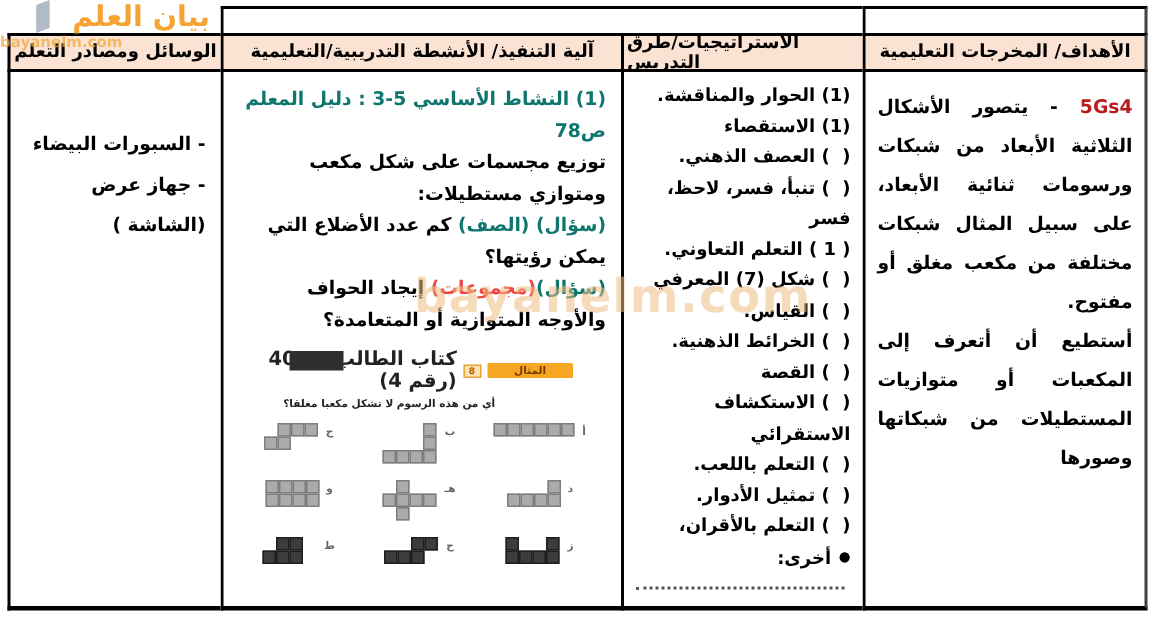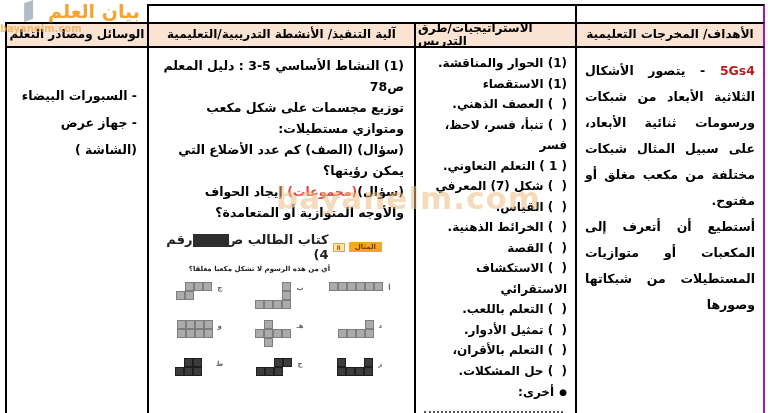--- a/index.html
+++ b/index.html
@@ -12,21 +12,21 @@
 
   
   .lesson-table {
     position:absolute; top:4px; left:5px; width:760px; height:403px;
     display:grid;
     grid-template-columns:190px 161px 267px 142px; 
     grid-template-rows:18px 26px 1fr;
   }
   .cell { background:#fff; }
   .bl { border-left:2px solid #000; }
-  .br { border-right:2px solid #a21caf; }
+  .br { border-right:2px solid #404040; }
   .bt { border-top:2px solid #000; }
   .bb { border-bottom:2px solid #000; }
   .bb3 { border-bottom:3px solid #000; }
   .hdr {
     background:#fbe3d3; font-weight:bold; font-size:12px;
     display:flex; align-items:center; justify-content:center; text-align:left;
     line-height:1.1; padding:1px 2px;
   }
   
   .obj-cell { padding:10px 8px 6px 8px; font-size:12.5px; font-weight:600;
@@ -34,32 +34,32 @@
   .obj-cell .code { color:#b91c1c; font-weight:bold; }
   
   .strat-cell { padding:5px 8px 4px 4px; font-size:12px; font-weight:600; }
   .strat-item { line-height:20.5px; white-space:pre-wrap; text-align:right; }
   .strat-other { line-height:22px; display:flex; align-items:center; gap:5px; }
   .strat-other .bullet { font-size:9px; }
   .dotted-line { border-top:2px dotted #555; width:94%; margin:8px auto 0 auto; }
   
   .impl-cell { padding:7px 10px 4px 6px; font-size:12.5px; font-weight:600; }
   .impl-line { line-height:21px; text-align:right; }
-  .red-text { color:#000000; }
+  .red-text { color:#0f766e; }
   .orange-text { color:#ef4444; }
   
   .res-cell { padding:34px 10px 0 4px; font-size:12.5px; font-weight:600; }
   .res-item { line-height:27px; text-align:right; }
 
   
   .figure { position:relative; margin-top:9px; height:122px; direction:rtl; }
   .fig-tagrow { display:flex; flex-direction:row; justify-content:flex-start;
                 align-items:center; gap:4px; padding-right:22px; }
   .fig-tag { background:#f5a623; color:#7a3b00; font-size:7px; font-weight:bold;
-             padding:1px 6px; border-radius:1px; }
+             padding:1px 18px; border-radius:1px; }
   .fig-tagnum { background:#fde3b0; color:#b05c00; border:1px solid #e8a33c;
                 font-size:6px; padding:0 3px; }
   .fig-caption { font-size:13px; color:#222; font-weight:600; }
   .fig-caption2 { font-size:7px; color:#222; font-weight:600; text-align:center;
                   padding-right:40px; margin-top:3px; }
   .fig-darkrect { position:absolute; left:38px; top:2px; width:36px; height:13px;
                   background:#2e2e2e; }
   .nets-grid { display:grid; grid-template-columns:repeat(3,1fr); row-gap:11px;
                margin-top:9px; padding:0 4px; direction:rtl; }
   .net-cell { display:flex; flex-direction:row; align-items:flex-start;
@@ -131,21 +131,20 @@
           <div class="strat-item">(  ) تنبأ، فسر، لاحظ، فسر</div>
           <div class="strat-item">( 1 ) التعلم التعاوني.</div>
           <div class="strat-item">(  ) شكل (7) المعرفي</div>
           <div class="strat-item">(  ) القياس.</div>
           <div class="strat-item">(  ) الخرائط الذهنية.</div>
           <div class="strat-item">(  ) القصة</div>
           <div class="strat-item">(  ) الاستكشاف الاستقرائي</div>
           <div class="strat-item">(  ) التعلم باللعب.</div>
           <div class="strat-item">(  ) تمثيل الأدوار.</div>
           <div class="strat-item">(  ) التعلم بالأقران،</div>
-          <div class="strat-item">(  ) حل المشكلات.</div>
         </div>
       <div class="strat-other">
         <span class="bullet">●</span>
         <span>أخرى:</span>
       </div>
       <div class="dotted-line"></div>
     </div>
 
     <div class="cell impl-cell bl bb3">
       <div class="impl-line red-text">(1) النشاط الأساسي 5-3 : دليل المعلم ص78</div>

